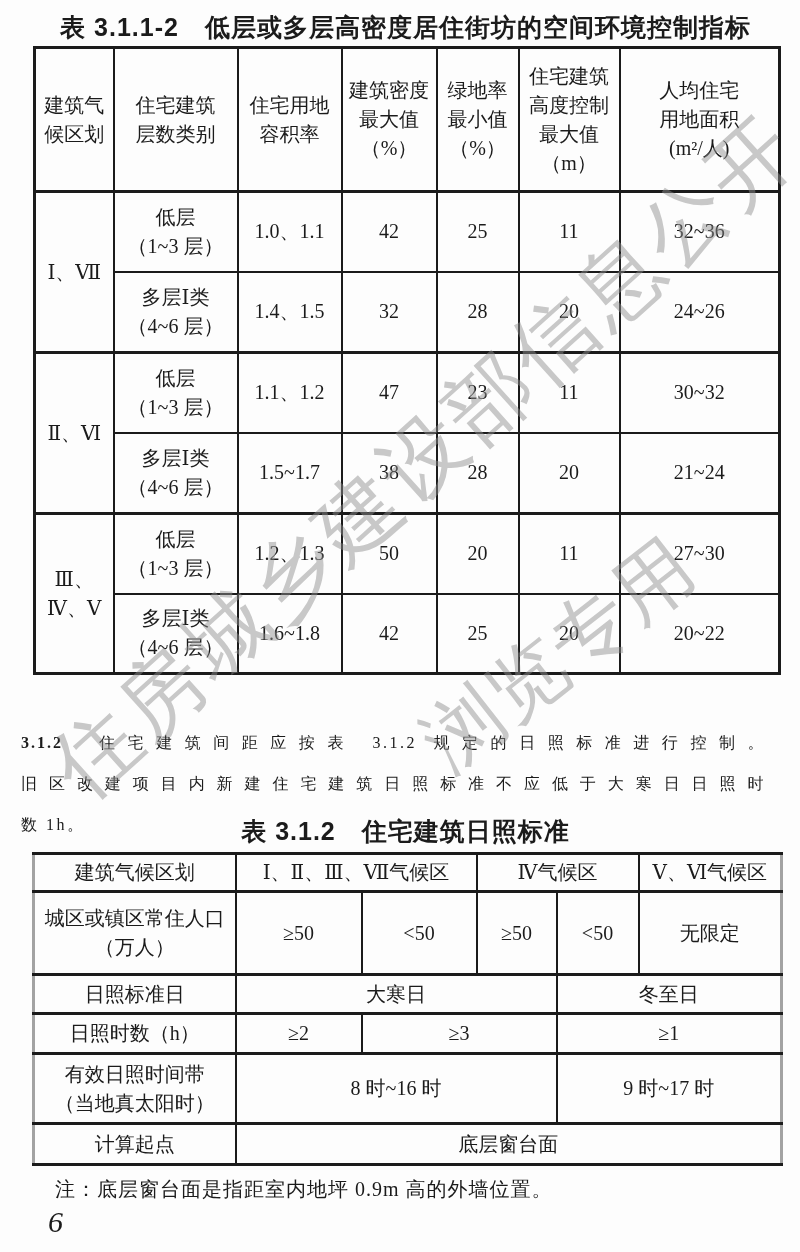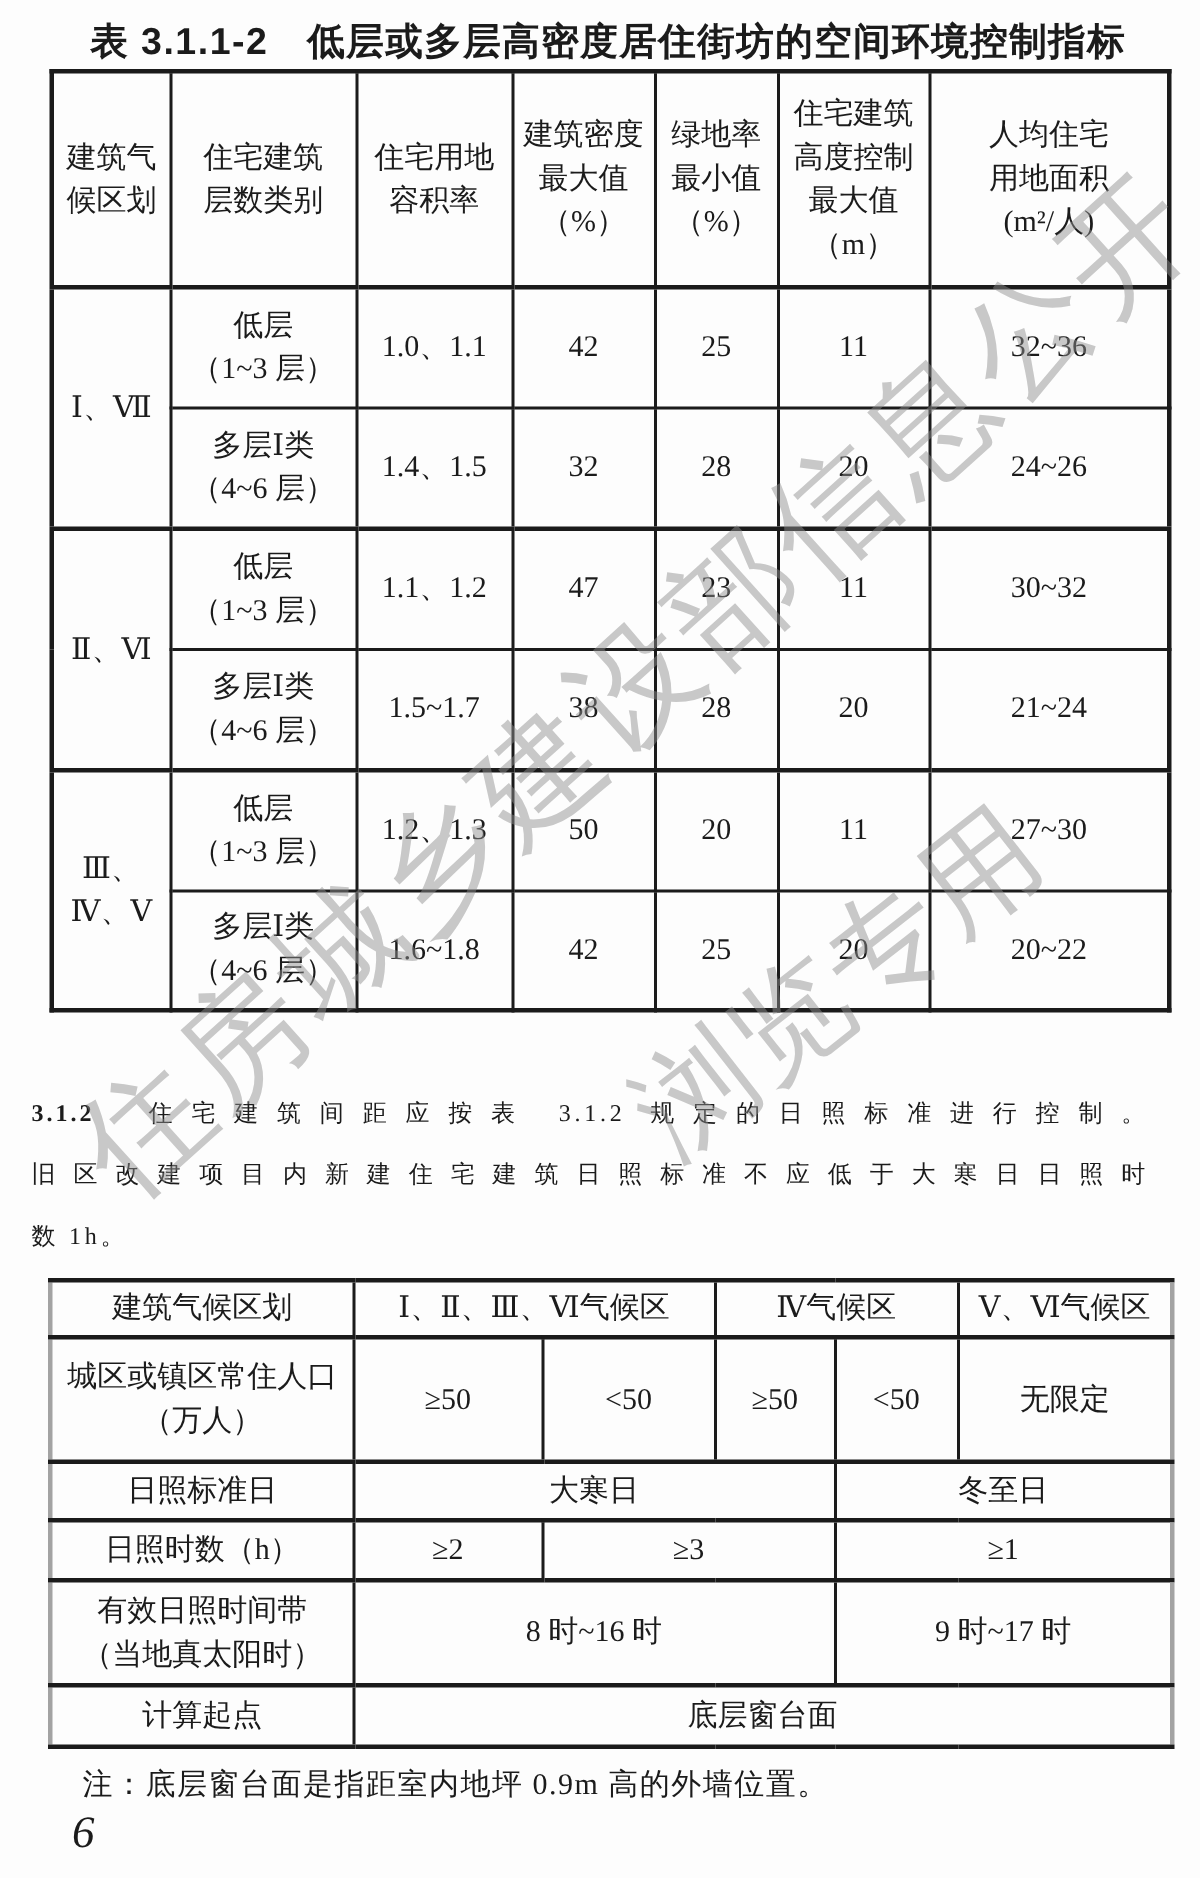--- a/index.html
+++ b/index.html
@@ -159,34 +159,35 @@
       </tr>
     </tbody>
   </table>
 
   <div class="abs para" style="top:694px;">
     <div class="just"><span class="num">3.1.2</span><span>住宅建筑间距应按表 3.1.2 规定的日照标准进行控制。</span></div>
     <div class="just">旧区改建项目内新建住宅建筑日照标准不应低于大寒日日照时</div>
     <div>数 1h。</div>
   </div>
 
+  <div class="abs tbl-title" style="top:815px;">表 3.1.2　住宅建筑日照标准</div>
 
   <table id="table2" class="abs" style="left:32px;top:852px;">
     <colgroup>
       <col style="width:202px">
         <col style="width:126px">
         <col style="width:115px">
       <col style="width:80px">
         <col style="width:82px">
         <col style="width:143px">
     </colgroup>
     <tbody>
       <tr style="height:38px">
         <th>建筑气候区划</th>
-        <th colspan="2">Ⅰ、Ⅱ、Ⅲ、Ⅵ气候区</th>
+        <th colspan="2">Ⅰ、Ⅱ、Ⅲ、Ⅶ气候区</th>
         <th colspan="2">Ⅳ气候区</th>
         <th>Ⅴ、Ⅵ气候区</th>
       </tr>
       <tr style="height:83px">
         <td>
           <span class="ln">城区或镇区常住人口</span>
           <span class="ln">（万人）</span>
         </td>
         <td>≥50</td>
         <td>&lt;50</td>

